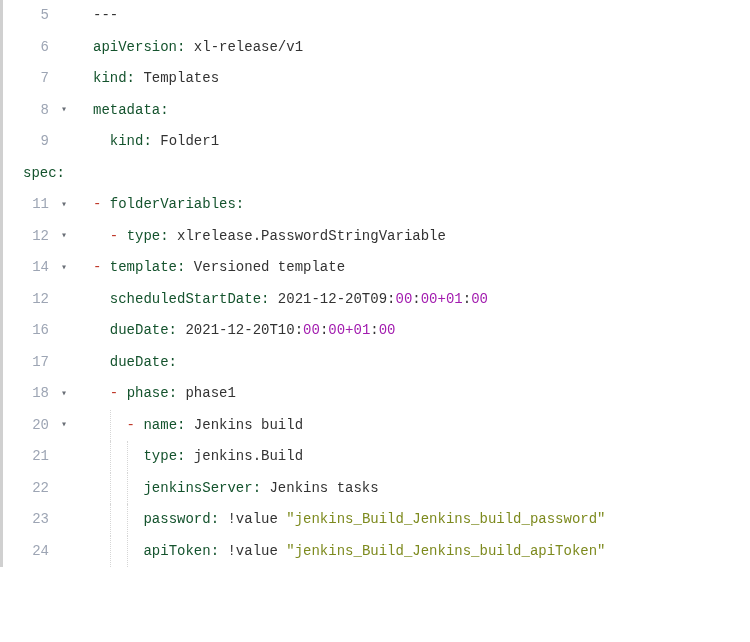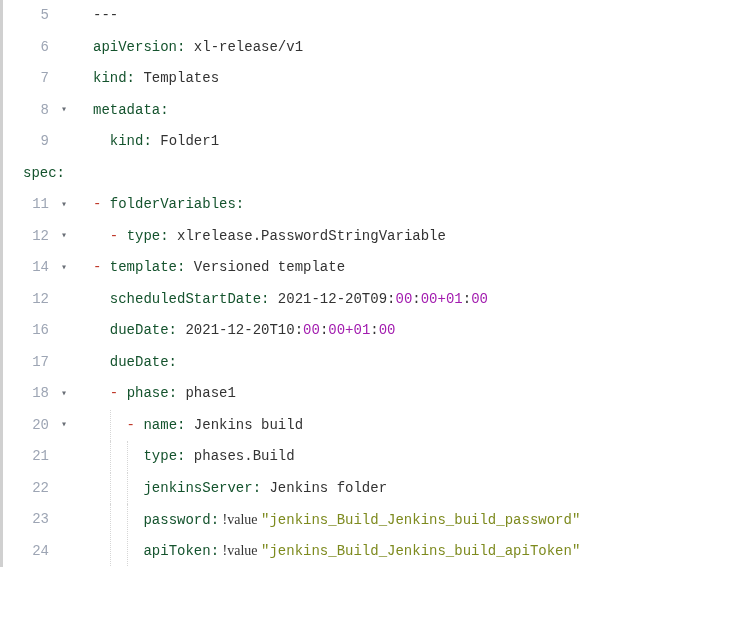--- a/index.html
+++ b/index.html
@@ -60,21 +60,21 @@
     border-left: 1px dotted #d6d6d6;
   }
   .code {
     position: relative;
   }
   .key    { color: #14532d; }
   .scalar { color: #333; }
   .dash   { color: #c0392b; }
   .num    { color: #a21caf; font-family: Liberation Mono, monospace; }
   .str    { color: #7d8a1e; }
-  .tag    { color: #333; font-family: Liberation Serif, serif; }
+  .tag    { color: #333; }
 </style>
 </head>
 <body>
 
 <div class="editor" id="editor">
     <div class="line">
       <div class="gutter">5</div>
       <div class="codecell"><span class="code"><span class="scalar">---</span></span></div>
     </div>
     <div class="line">
@@ -123,25 +123,25 @@
     <div class="line">
       <div class="gutter">18<span class="fold">▾</span></div>
       <div class="codecell"><span class="code"><span class="scalar">  </span><span class="dash">- </span><span class="key">phase:</span><span class="scalar"> phase1</span></span></div>
     </div>
     <div class="line">
       <div class="gutter">20<span class="fold">▾</span></div>
       <div class="codecell"><div class="guides"><div class="guide" style="left: 16.86px;"></div></div><span class="code"><span class="scalar">    </span><span class="dash">- </span><span class="key">name:</span><span class="scalar"> Jenkins build</span></span></div>
     </div>
     <div class="line">
       <div class="gutter">21</div>
-      <div class="codecell"><div class="guides"><div class="guide" style="left: 16.86px;"></div><div class="guide" style="left: 33.72px;"></div></div><span class="code"><span class="scalar">      </span><span class="key">type:</span><span class="scalar"> phases.Build</span></span></div>
+      <div class="codecell"><div class="guides"><div class="guide" style="left: 16.86px;"></div><div class="guide" style="left: 33.72px;"></div></div><span class="code"><span class="scalar">      </span><span class="key">type:</span><span class="scalar"> jenkins.Build</span></span></div>
     </div>
     <div class="line">
       <div class="gutter">22</div>
-      <div class="codecell"><div class="guides"><div class="guide" style="left: 16.86px;"></div><div class="guide" style="left: 33.72px;"></div></div><span class="code"><span class="scalar">      </span><span class="key">jenkinsServer:</span><span class="scalar"> Jenkins folder</span></span></div>
+      <div class="codecell"><div class="guides"><div class="guide" style="left: 16.86px;"></div><div class="guide" style="left: 33.72px;"></div></div><span class="code"><span class="scalar">      </span><span class="key">jenkinsServer:</span><span class="scalar"> Jenkins tasks</span></span></div>
     </div>
     <div class="line">
       <div class="gutter">23</div>
       <div class="codecell"><div class="guides"><div class="guide" style="left: 16.86px;"></div><div class="guide" style="left: 33.72px;"></div></div><span class="code"><span class="scalar">      </span><span class="key">password:</span><span class="tag"> !value </span><span class="str">"jenkins_Build_Jenkins_build_password"</span></span></div>
     </div>
     <div class="line">
       <div class="gutter">24</div>
       <div class="codecell"><div class="guides"><div class="guide" style="left: 16.86px;"></div><div class="guide" style="left: 33.72px;"></div></div><span class="code"><span class="scalar">      </span><span class="key">apiToken:</span><span class="tag"> !value </span><span class="str">"jenkins_Build_Jenkins_build_apiToken"</span></span></div>
     </div>
   </div>

